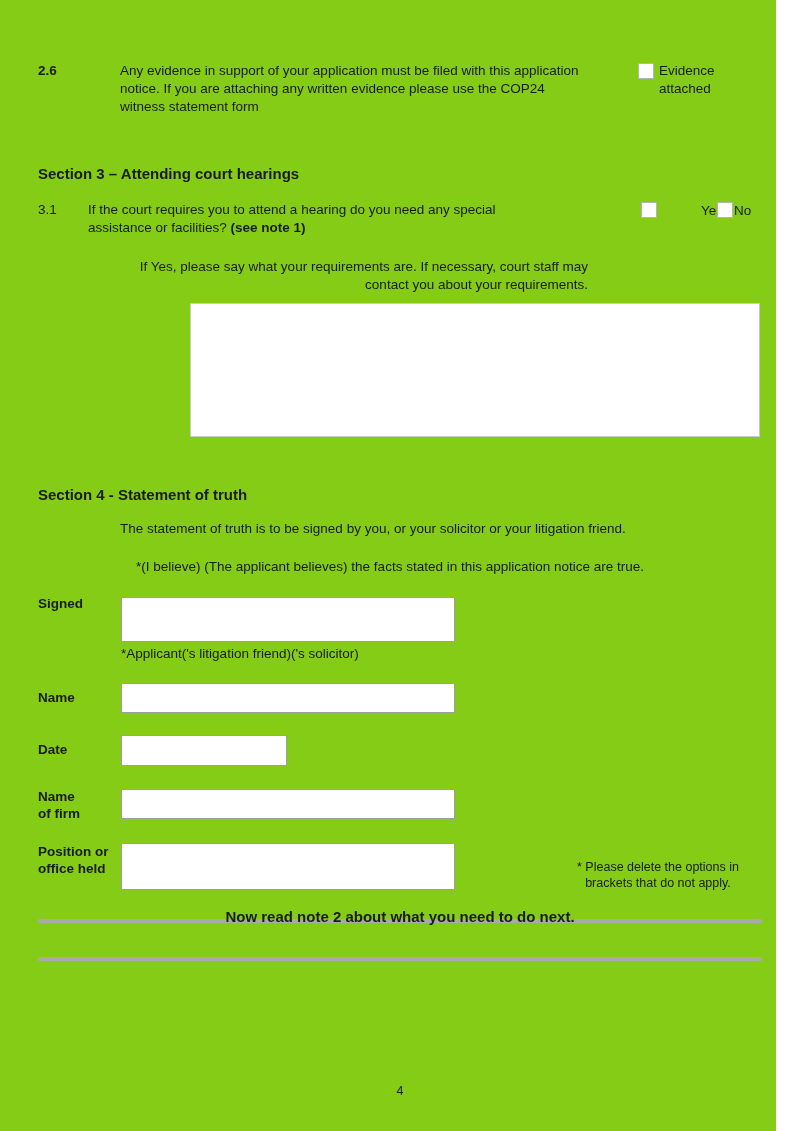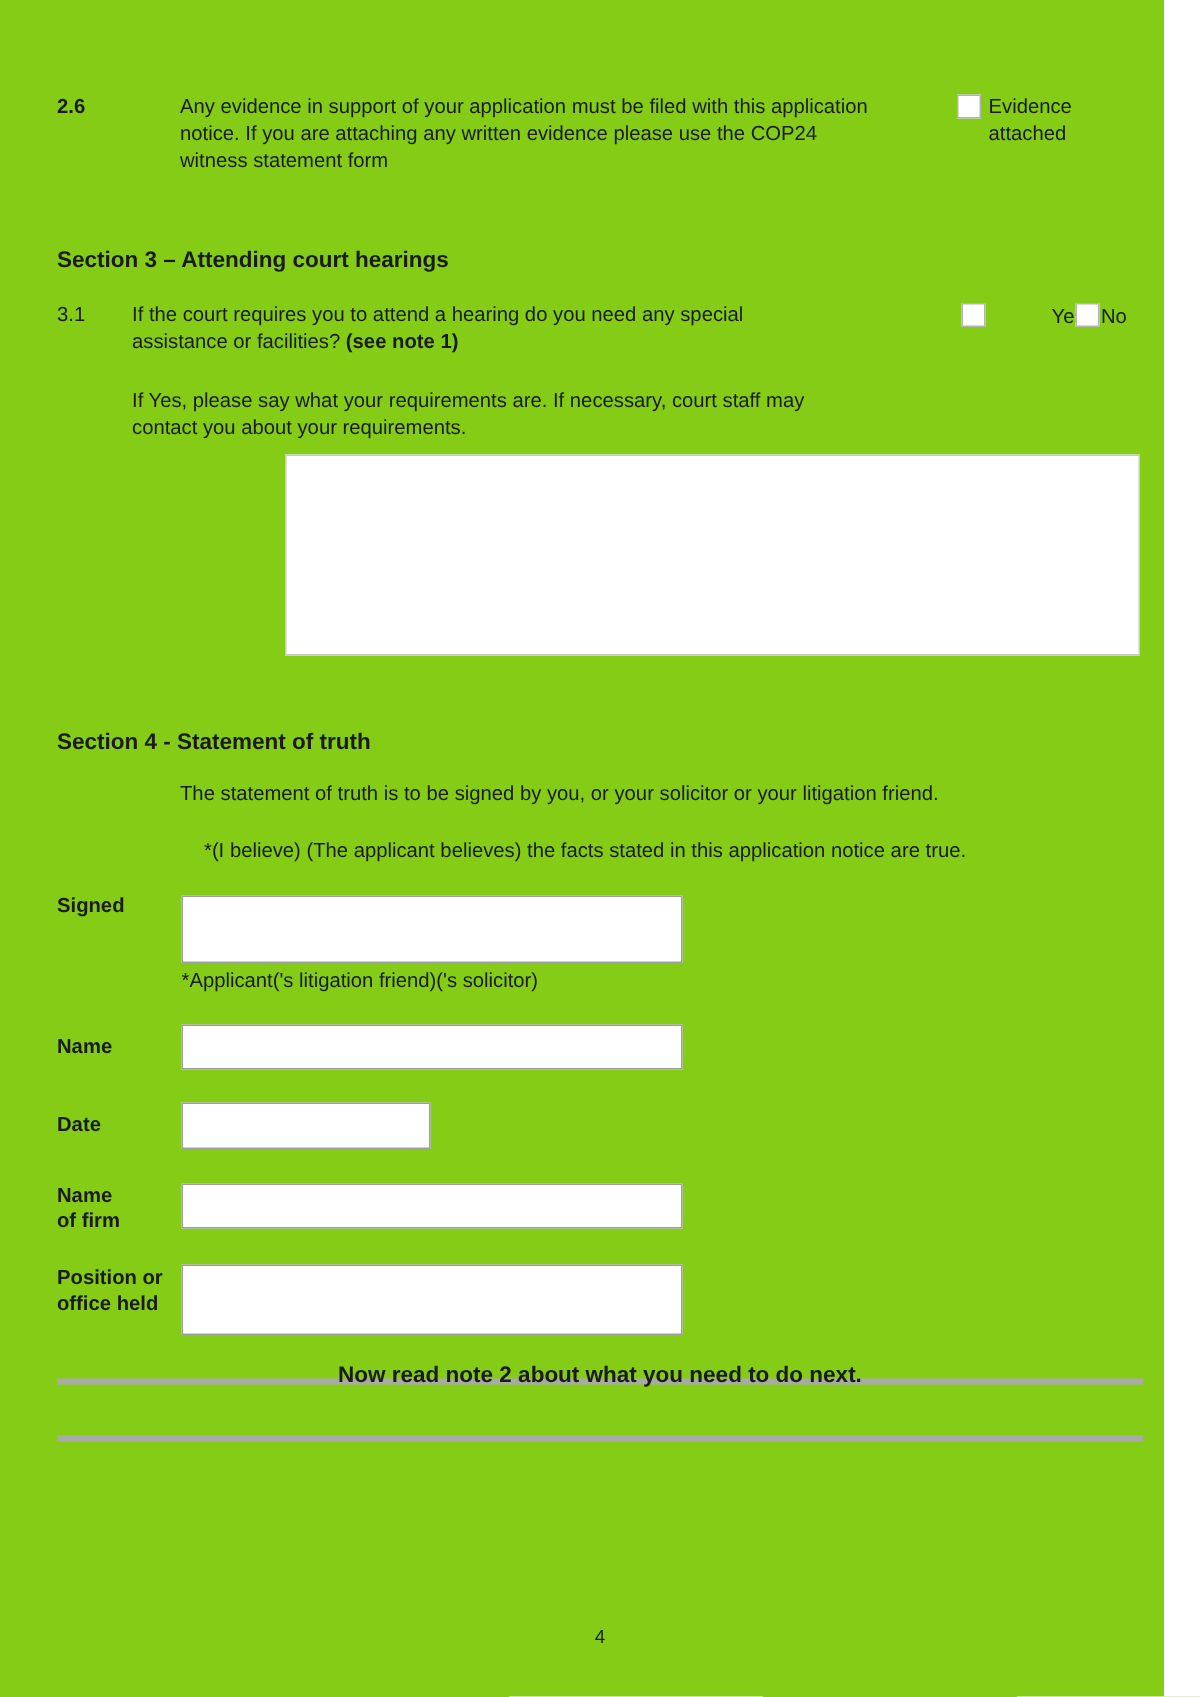--- a/index.html
+++ b/index.html
@@ -55,21 +55,21 @@
 
   <div class="abs txt" style="left:38px; top:201px;">3.1</div>
   <div class="abs txt pre" style="left:88px; top:201px; width:480px;"><span>If the court requires you to attend a hearing do you need any special
 assistance or facilities?</span> <span class="bold">(see note 1)</span></div>
 
   <div class="abs checkbox" style="left:641px; top:202px;"></div>
   <div class="abs txt" style="left:658px; top:202px;margin-left:43px;">Yes</div>
   <div class="abs checkbox" style="left:717px; top:202px;"></div>
   <div class="abs txt" style="left:734px; top:202px;">No</div>
 
-  <div class="abs txt pre" style="left:88px; top:258px; width:500px;">If Yes, please say what your requirements are. If necessary, court staff may
+  <div class="abs txt pre" style="left:88px; top:258px; width:500px;text-align:right;">If Yes, please say what your requirements are. If necessary, court staff may
 contact you about your requirements.</div>
 
   <div class="abs bigbox" style="left:190px; top:303px; width:570px; height:134px;"></div>
 
   <div class="abs heading" style="left:38px; top:486px;">Section 4 - Statement of truth</div>
 
   <div class="abs txt" style="left:120px; top:520px; width:640px;">The statement of truth is to be signed by you, or your solicitor or your litigation friend.</div>
 
   <div class="abs txt" style="left:120px; top:558px; width:640px;margin-left:16px;">*(I believe) (The applicant believes) the facts stated in this application notice are true.</div>
 
@@ -84,20 +84,22 @@
   <div class="abs inputbox" style="left:121px; top:735px; width:166px; height:31px;"></div>
 
   <div class="abs label pre" style="left:38px; top:788px; width:80px;">Name
 of firm</div>
   <div class="abs inputbox" style="left:121px; top:789px; width:334px; height:30px;"></div>
 
   <div class="abs label pre" style="left:38px; top:843px; width:90px;">Position or
 office held</div>
   <div class="abs inputbox" style="left:121px; top:843px; width:334px; height:47px;"></div>
 
+  <div class="abs small pre center" style="left:548px; top:859px; width:220px;">* Please delete the options in
+brackets that do not apply.</div>
 
   <div class="abs rule" style="left:38px; top:919px; width:724px;"></div>
   <div class="abs heading center" style="left:38px; top:896px; width:724px;margin-top:12px;">Now read note 2 about what you need to do next.</div>
   <div class="abs rule" style="left:38px; top:957px; width:724px;"></div>
 
   <div class="abs center" style="left:0; top:1084px; width:800px; font-size:12.5px;">4</div>
 
 </div>
 
 </body></html>

